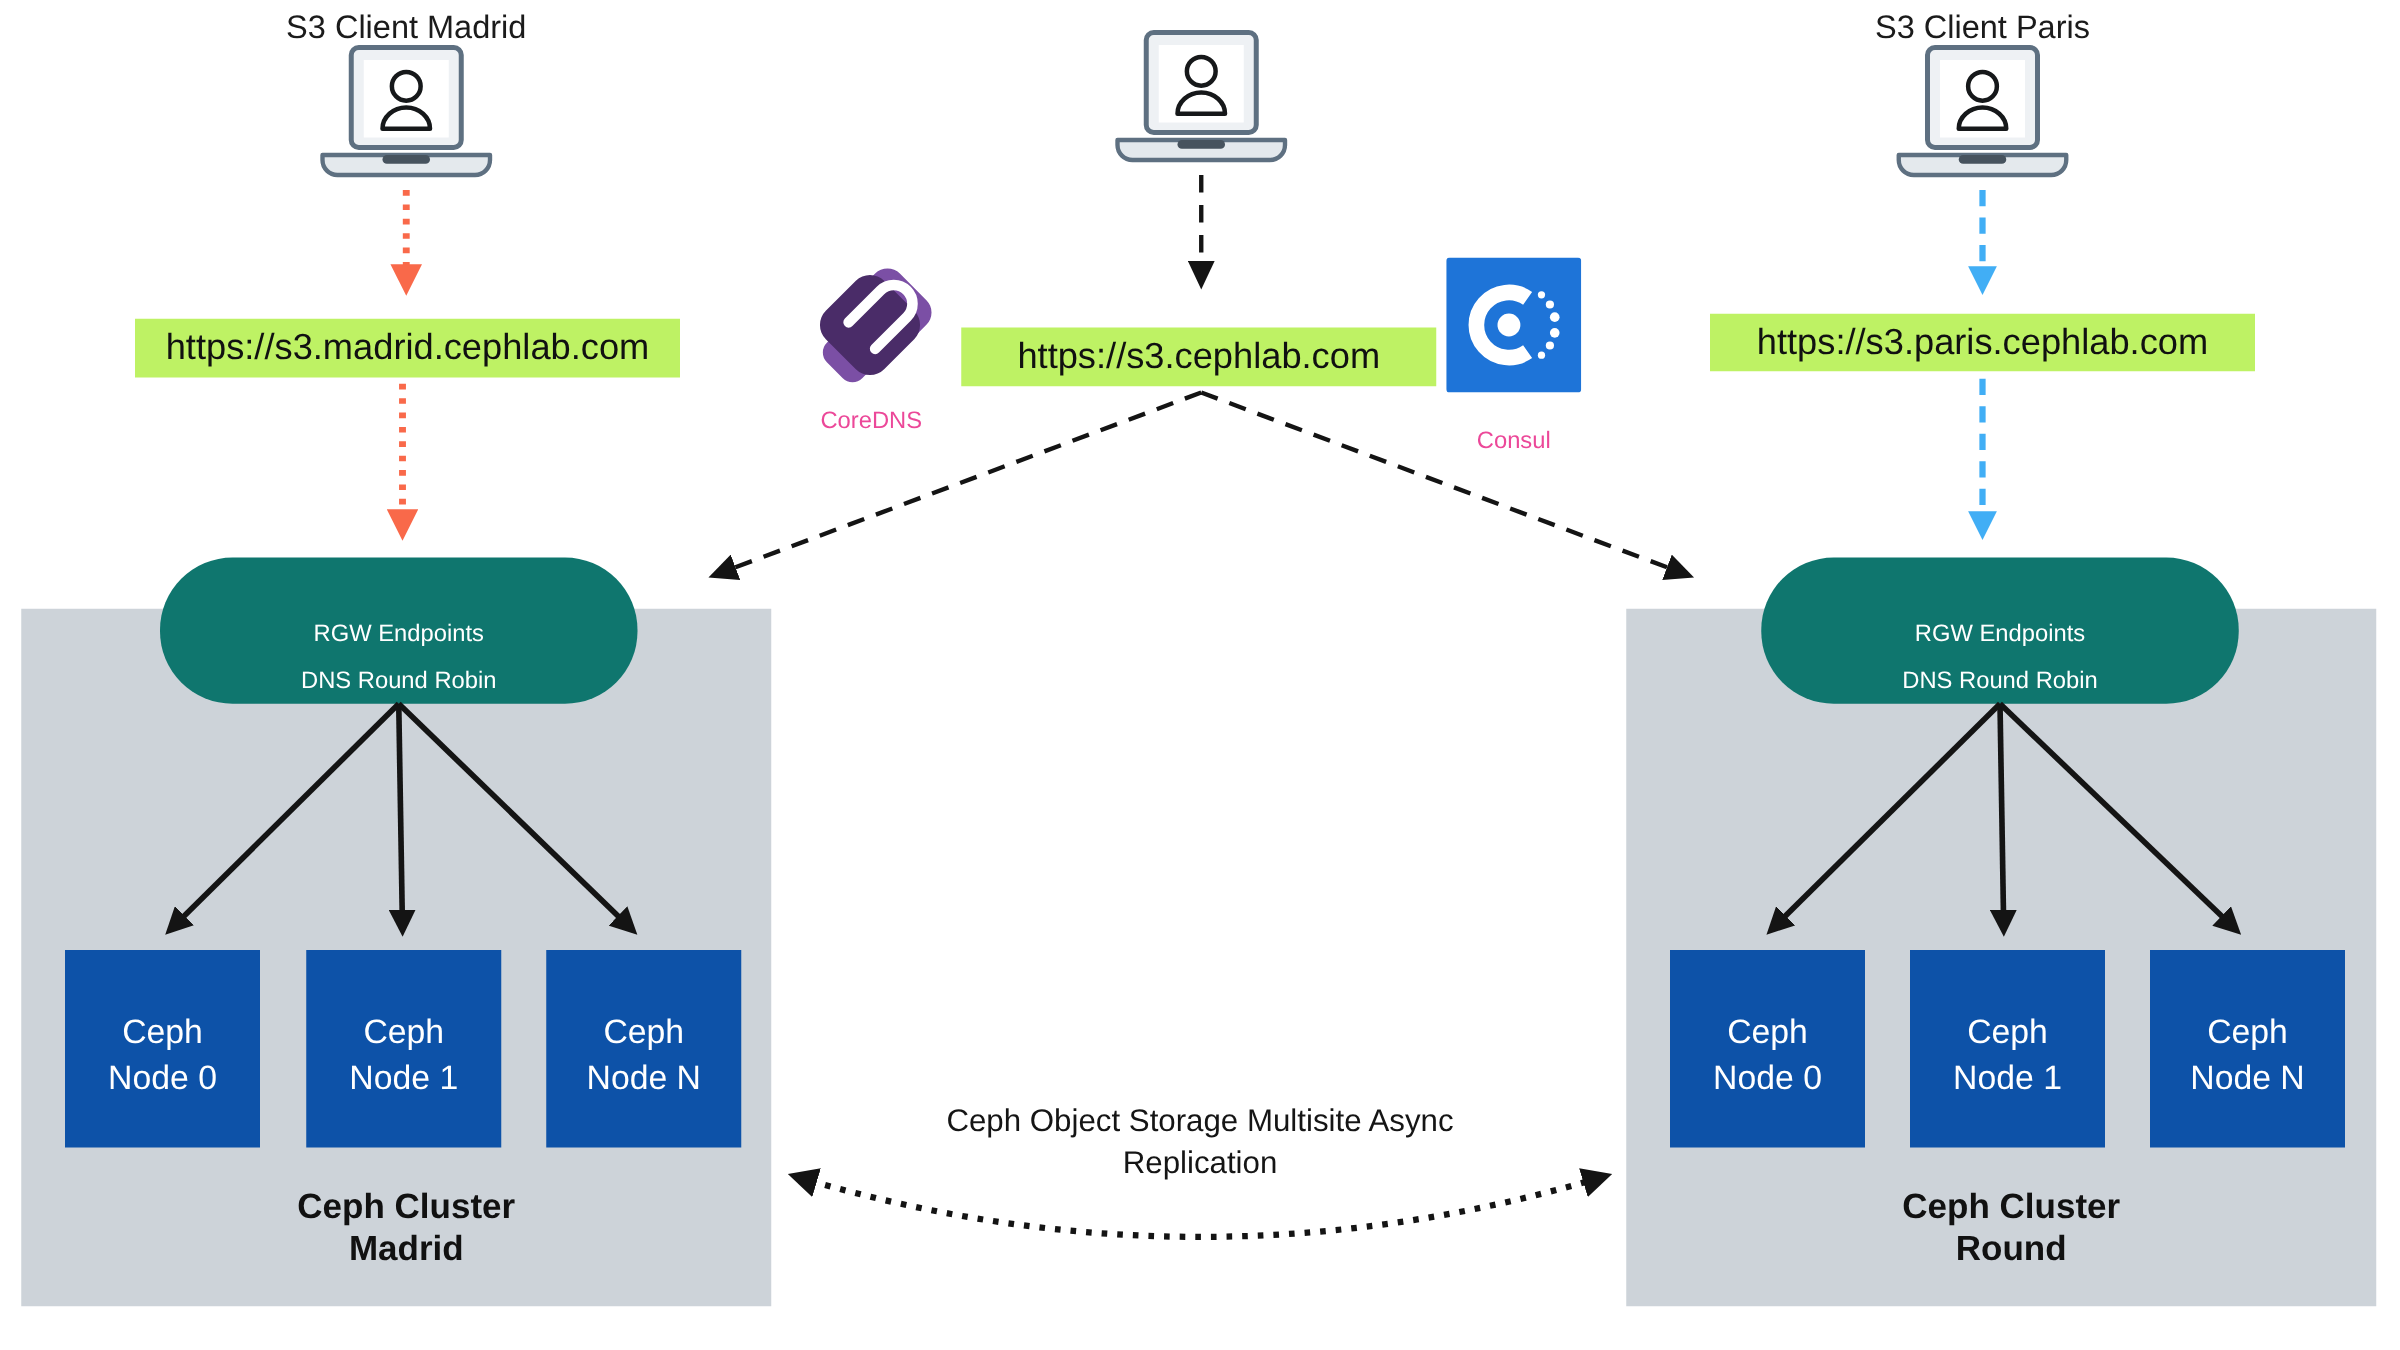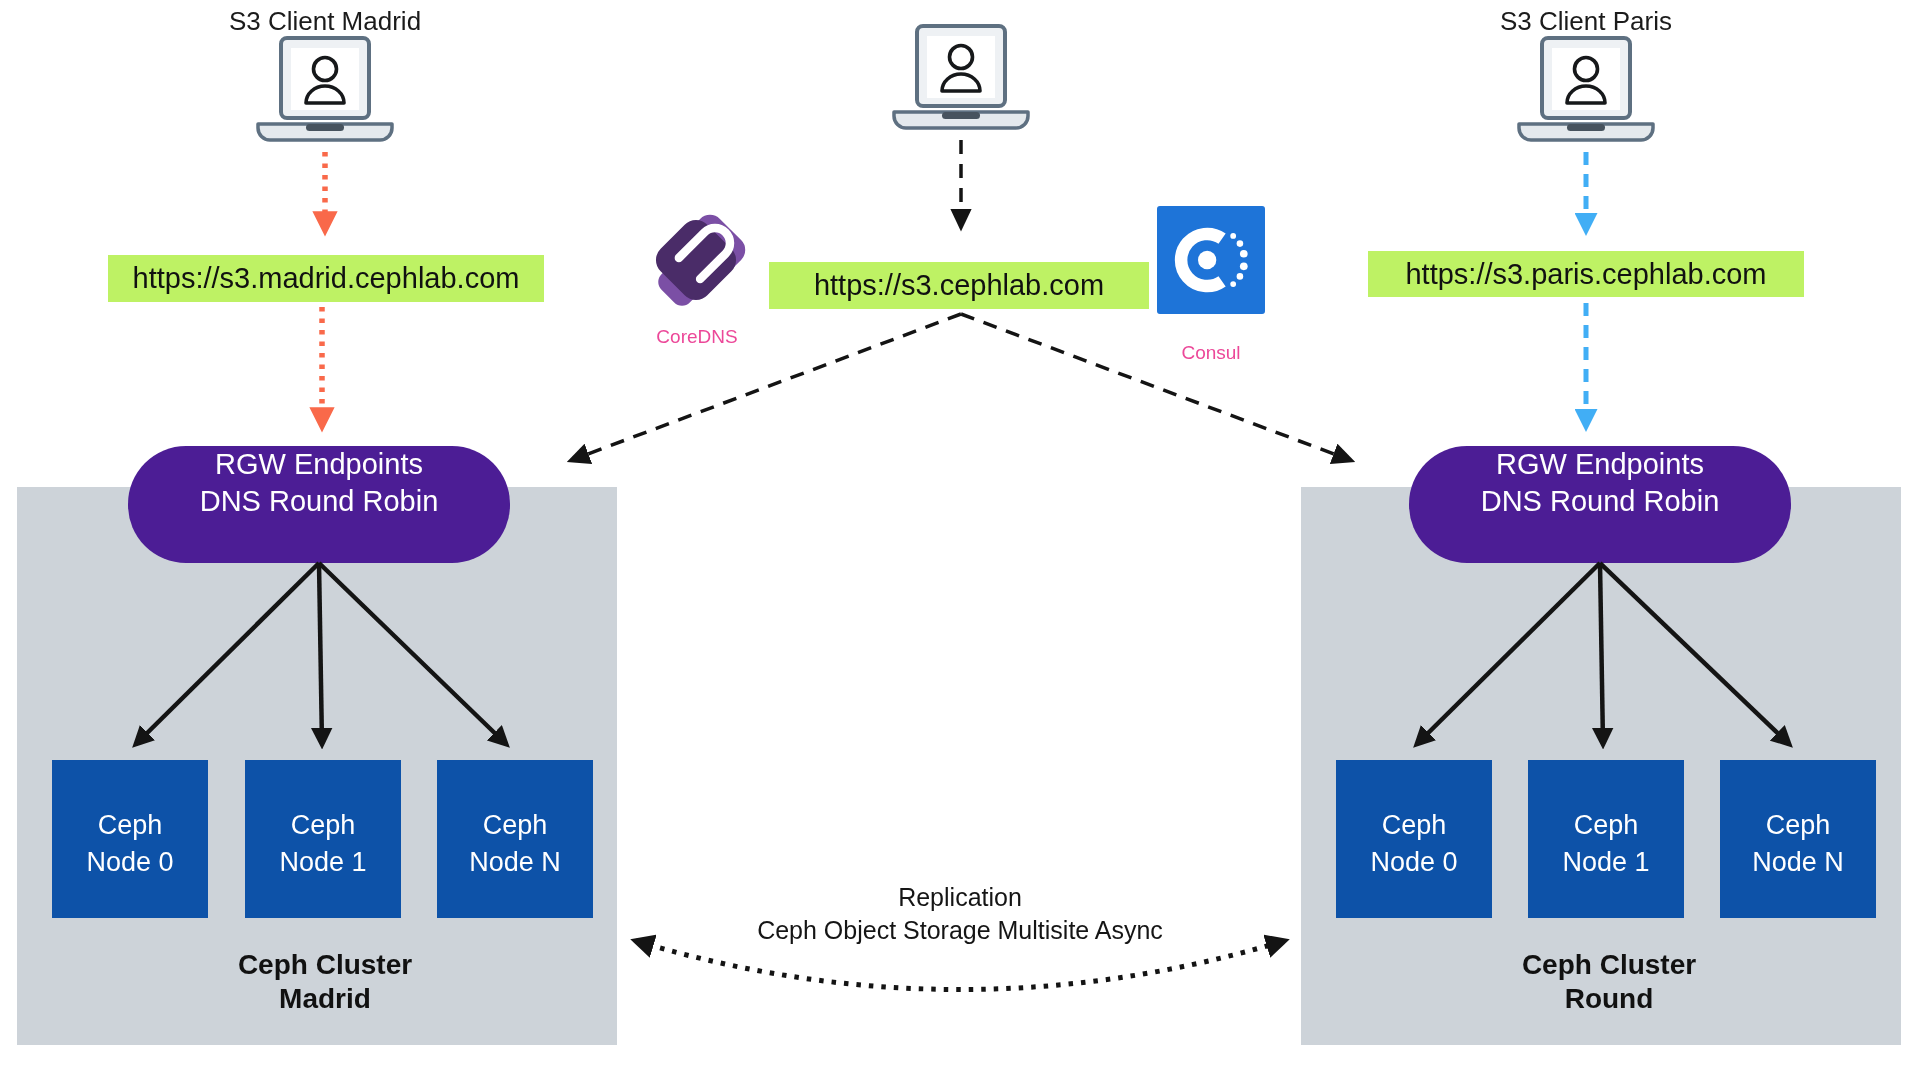--- a/index.html
+++ b/index.html
@@ -16,23 +16,23 @@
     font-weight:normal;font-size:29px;color:#111;white-space:nowrap;
   }
   .cluster-box{
     position:absolute;background:#cdd3d9;width:600px;height:558px;
   }
   .cluster-title{
     position:absolute;left:16px;right:0;top:461px;text-align:center;
     font-weight:bold;font-size:28px;line-height:34px;color:#111;
   }
   .rgw-pill{
-    position:absolute;width:382px;height:117px;background:#4c1d95;border-radius:58px;
-    display:flex;flex-direction:column;align-items:center;justify-content:flex-start;
-    color:#ffffff;font-size:29px;line-height:37px;text-align:center;
+    position:absolute;width:382px;height:117px;background:#0f766e;border-radius:58px;
+    display:flex;flex-direction:column;align-items:center;justify-content:flex-end;
+    color:#ffffff;font-size:19px;line-height:37px;text-align:center;
   }
   .node-box{
     position:absolute;width:156px;height:158px;background:#0d52a8;
     display:flex;flex-direction:column;align-items:center;justify-content:center;
     color:#ffffff;font-size:27px;line-height:37px;text-align:center;padding-top:10px;box-sizing:border-box;
   }
   .svc-label{
     position:absolute;transform:translateX(-50%);
     font-size:19px;color:#ec4899;white-space:nowrap;
   }
@@ -148,22 +148,22 @@
   <div class="node-box" style="left:1528px;top:760px;">
     <div>Ceph</div>
     <div>Node 1</div>
   </div>
   <div class="node-box" style="left:1720px;top:760px;">
     <div>Ceph</div>
     <div>Node N</div>
   </div>
 
   <div class="repl-label">
+    <div>Ceph Object Storage Multisite Async</div>
     <div>Replication</div>
-    <div>Ceph Object Storage Multisite Async</div>
   </div>
 
   <svg class="arrow-layer" width="1920" height="1080" viewBox="0 0 1920 1080">
     <defs>
       <marker id="ah-orange" markerUnits="strokeWidth" markerWidth="4.6" markerHeight="4.6" refX="3.4" refY="2.3" orient="auto">
         <path d="M0 0 L4.6 2.3 L0 4.6 Z" fill="#f9694a"></path>
       </marker>
       <marker id="ah-blue" markerUnits="strokeWidth" markerWidth="4.6" markerHeight="4.6" refX="3.4" refY="2.3" orient="auto">
         <path d="M0 0 L4.6 2.3 L0 4.6 Z" fill="#41aef5"></path>
       </marker>

